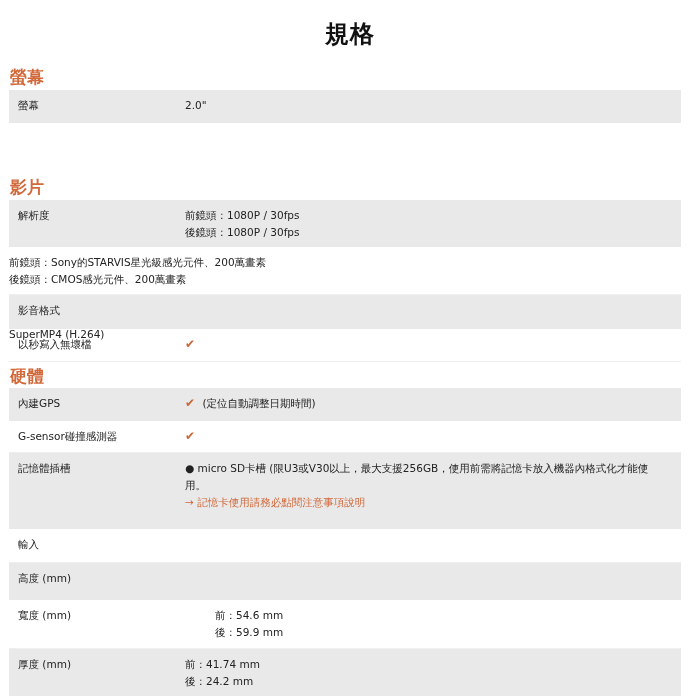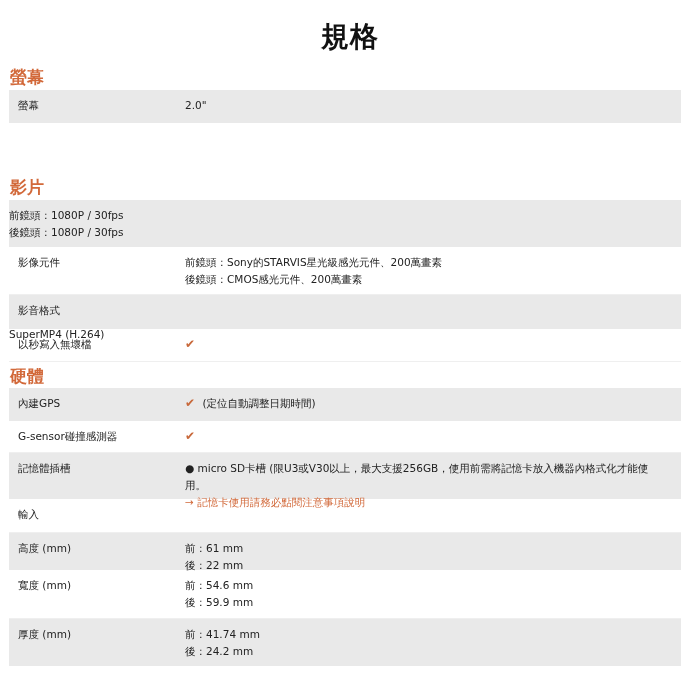--- a/index.html
+++ b/index.html
@@ -1,19 +1,19 @@
 <!DOCTYPE html>
 <html><head>
 <meta charset="utf-8">
 <style>
   html, body { margin: 0; padding: 0; background: #ffffff; }
   body { width: 700px; height: 700px; overflow: hidden; position: relative;
          font-family: "DejaVu Sans", "Liberation Sans", sans-serif; color: #222; }
   .title { position: absolute; left: 0; top: 18px; width: 700px; text-align: center;
-           font-size: 28px; font-weight: bold; color: #111; letter-spacing: 1px; }
+           font-size: 24px; font-weight: bold; color: #111; letter-spacing: 1px; }
   .section { position: absolute; left: 9px; width: 672px; }
   .section-head { font-size: 17px; font-weight: bold; color: #d2693a; height: 22px; line-height: 22px; padding-left: 1px; }
   .row { display: flex; font-size: 10.5px; line-height: 17px; box-sizing: border-box; }
   .row.grey { background: #e9e9e9; }
   .row.white { background: #ffffff; border-bottom: 1px solid #efefef; }
   .label { width: 167px; padding-left: 9px; padding-top: 7px; color: #222; }
   .value { flex: 1; padding-top: 7px; color: #222; padding-right: 14px; }
   .check { color: #c8683a; font-size: 12px; font-weight: bold; margin-right: 4px; }
   .link { color: #d2693a; }
   .line { display: block; }
@@ -27,27 +27,27 @@
   <div class="section-head">螢幕</div>
   <div class="row grey" style="height:33px;margin-top:2px;">
     <div class="label">螢幕</div>
     <div class="value">2.0"</div>
   </div>
 </div>
 
 <div class="section" style="top:176px;">
   <div class="section-head">影片</div>
   <div class="row grey" style="height:47px;margin-top:2px;">
+    <div class="label">解析度</div>
     <div class="value">
       <span class="line">前鏡頭：1080P / 30fps</span>
       <span class="line">後鏡頭：1080P / 30fps</span>
     </div>
   </div>
   <div class="row white" style="height:48px;">
-    <div class="label">影像元件</div>
     <div class="value">
       <span class="line">前鏡頭：Sony的STARVIS星光級感光元件、200萬畫素</span>
       <span class="line">後鏡頭：CMOS感光元件、200萬畫素</span>
     </div>
   </div>
   <div class="row grey" style="height:34px;flex-direction:column;">
     <div class="label">影音格式</div>
     <div class="value">SuperMP4 (H.264)</div>
   </div>
   <div class="row white" style="height:33px;">
@@ -66,39 +66,35 @@
       <span class="check">✔</span>
       <span>(定位自動調整日期時間)</span>
     </div>
   </div>
   <div class="row white" style="height:32px;">
     <div class="label">G-sensor碰撞感測器</div>
     <div class="value">
       <span class="check">✔</span>
     </div>
   </div>
-  <div class="row grey" style="height:46px;">
+  <div class="row grey" style="height:76px;">
     <div class="label">記憶體插槽</div>
     <div class="value">
       <span class="line">● micro SD卡槽 (限U3或V30以上，最大支援256GB，使用前需將記憶卡放入機器內格式化才能使</span>
       <span class="line">用。</span>
       <a class="line link">→ 記憶卡使用請務必點閱注意事項說明</a>
     </div>
   </div>
   <div class="row white" style="height:34px;">
     <div class="label">輸入</div>
   </div>
   <div class="row grey" style="height:37px;">
     <div class="label">高度 (mm)</div>
-    <div class="value">
-      <span class="line">前：61 mm</span>
-      <span class="line">後：22 mm</span>
-    </div>
   </div>
-  <div class="row white" style="height:49px;">
+  <div class="row white" style="height:49px;gap:30px;">
     <div class="label">寬度 (mm)</div>
     <div class="value">
       <span class="line">前：54.6 mm</span>
       <span class="line">後：59.9 mm</span>
     </div>
   </div>
   <div class="row grey" style="height:47px;">
     <div class="label">厚度 (mm)</div>
     <div class="value">
       <span class="line">前：41.74 mm</span>

